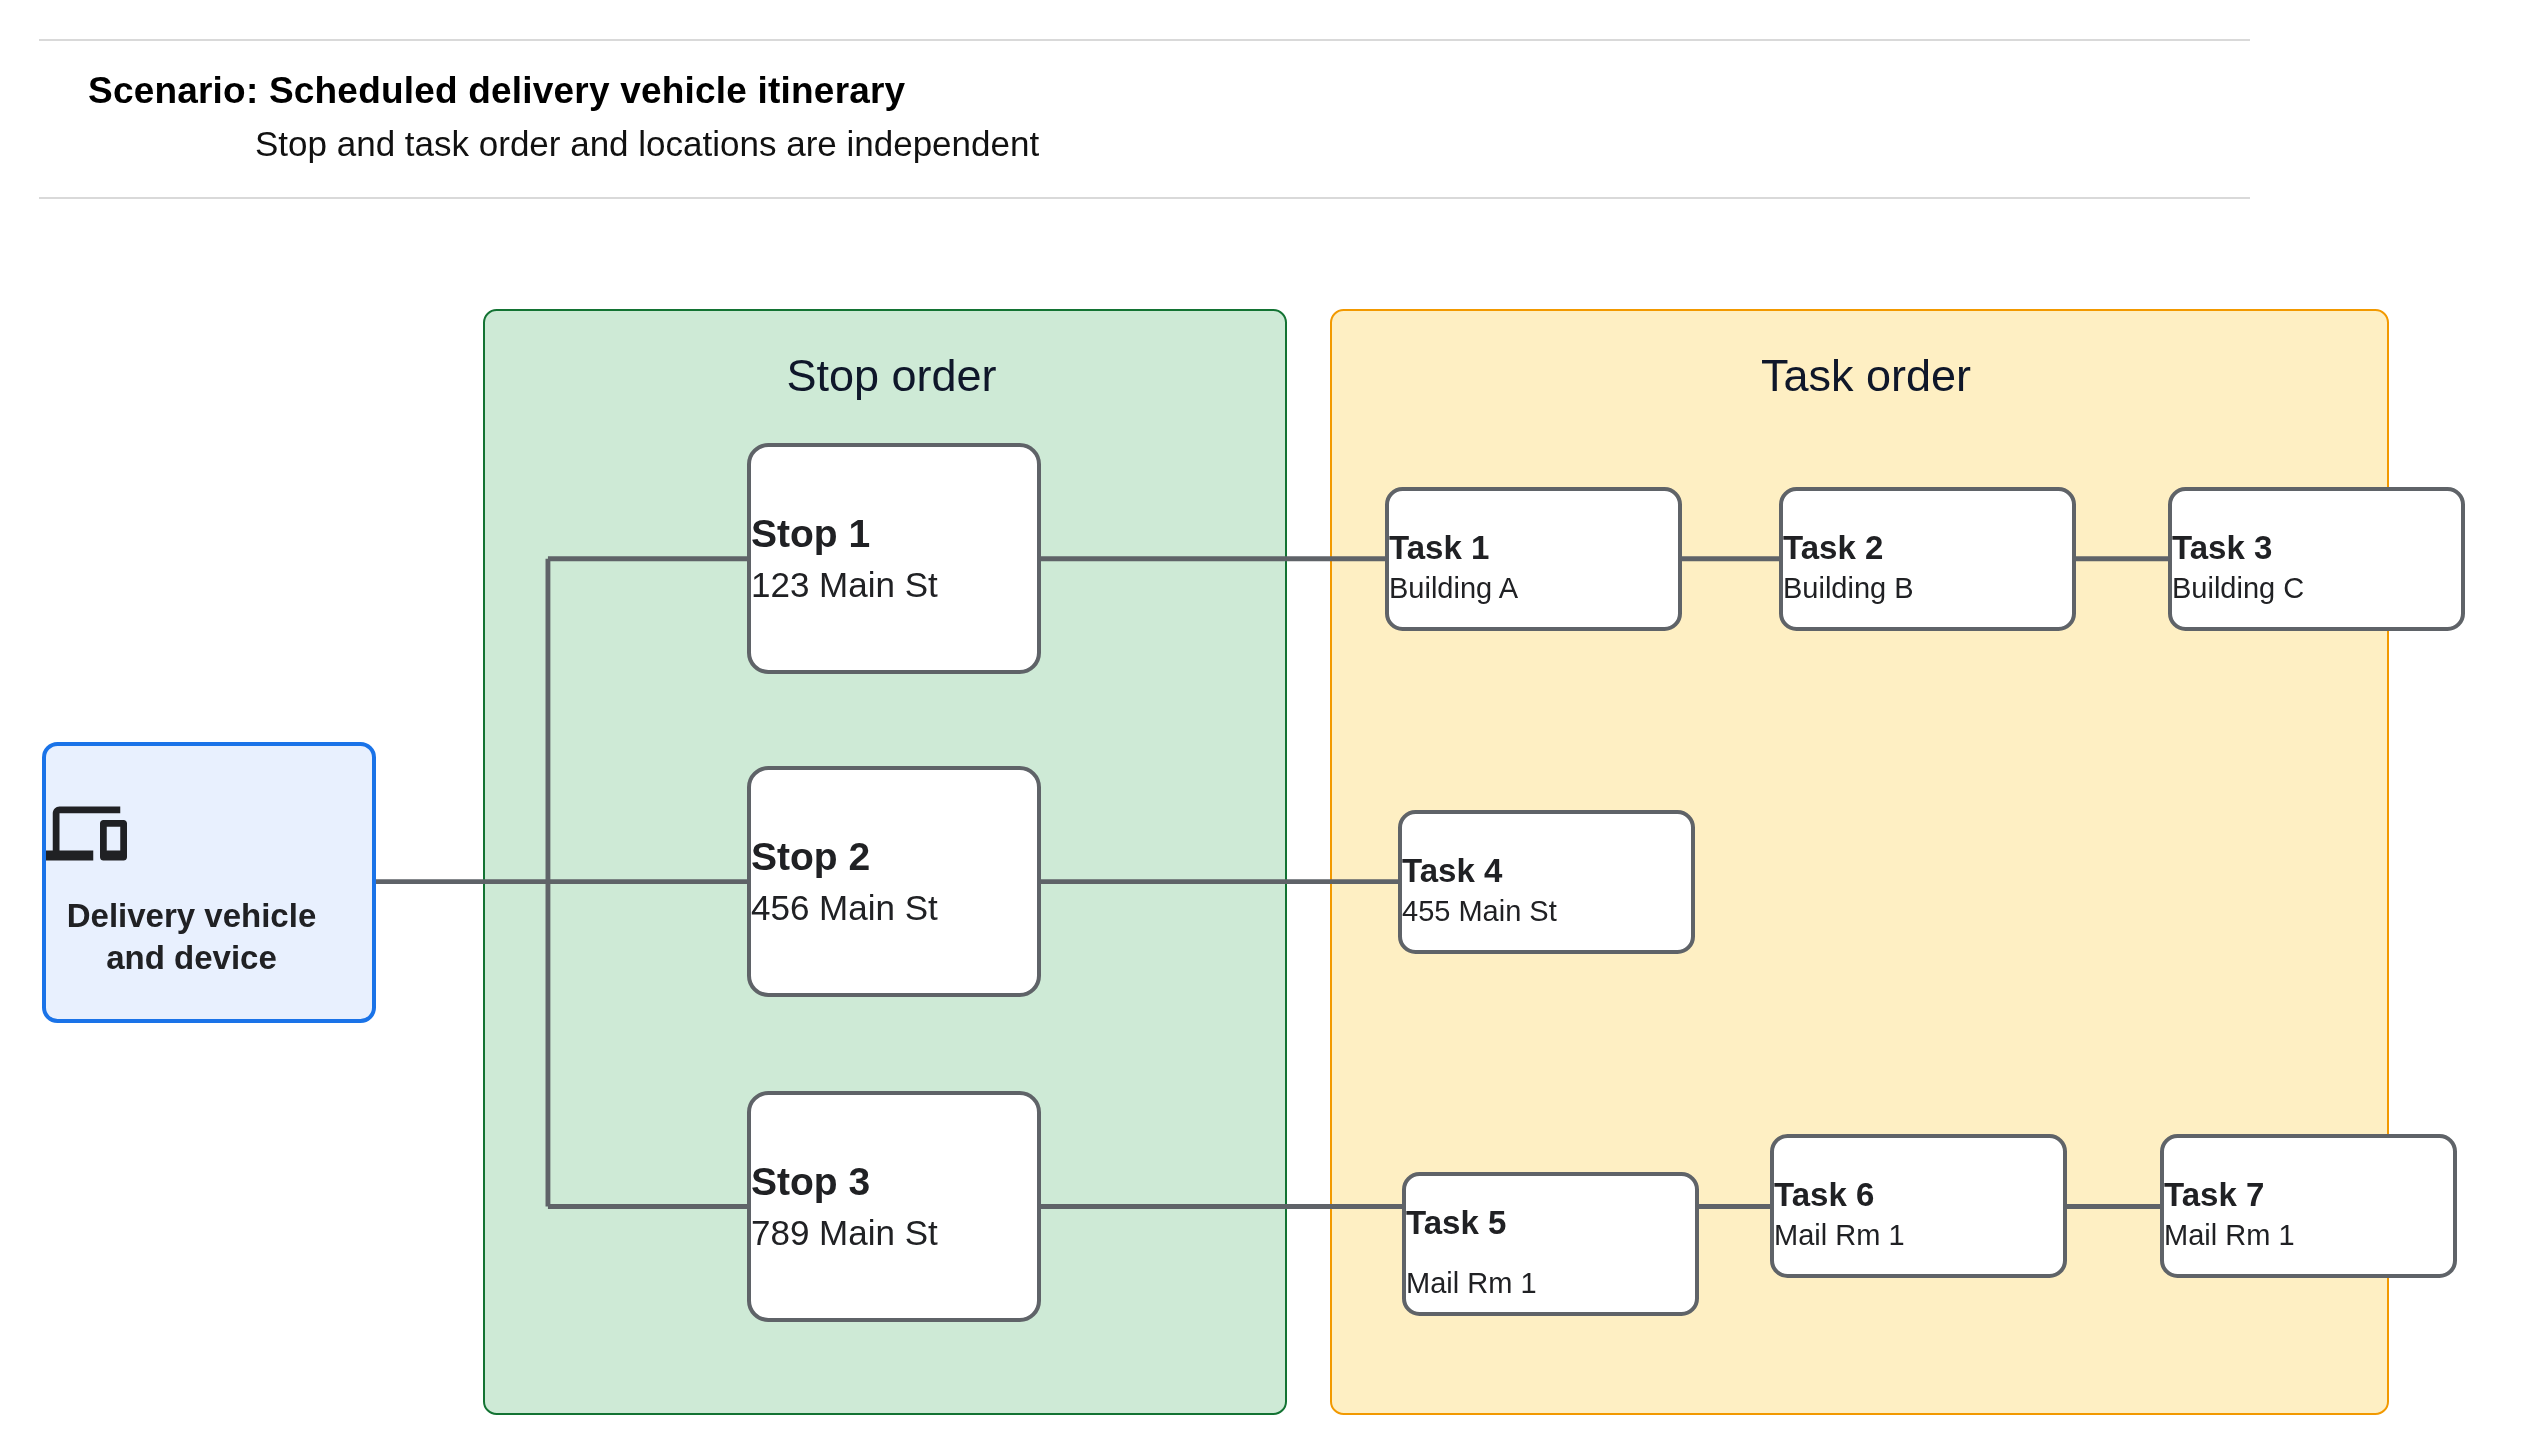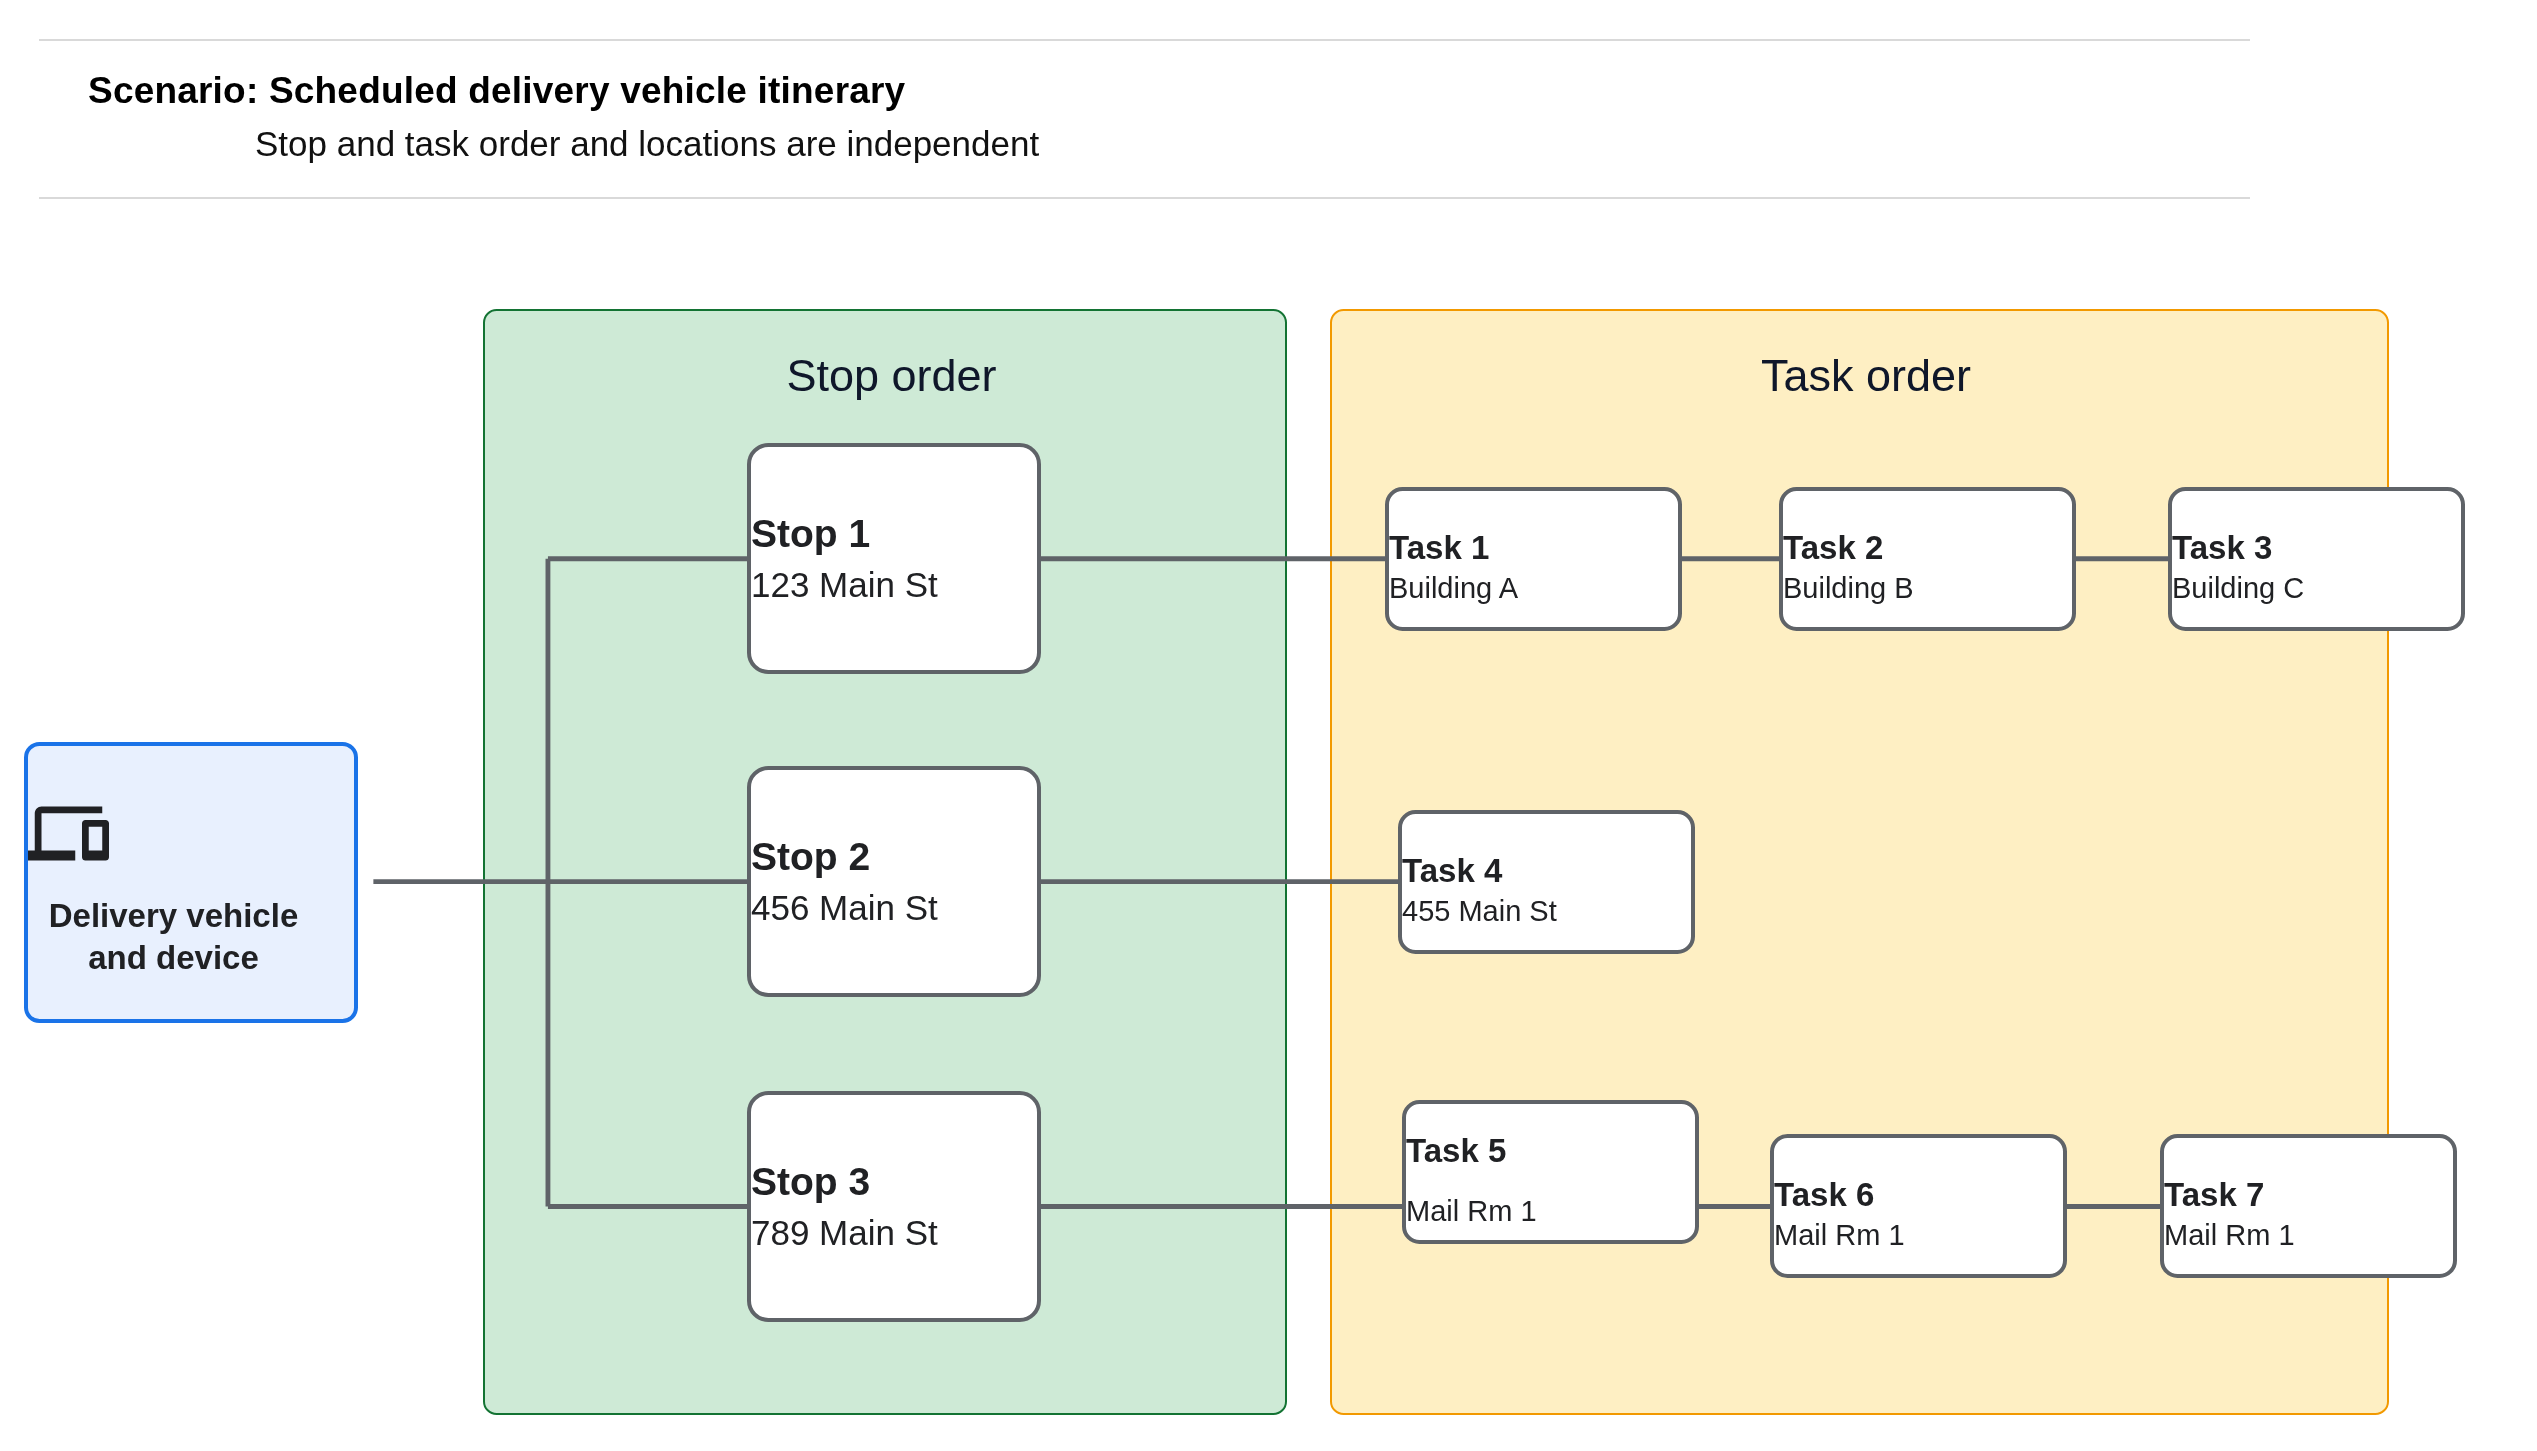--- a/index.html
+++ b/index.html
@@ -47,26 +47,26 @@
   .stop-node .node-sub   { font-size:35px; margin-top:9.7px; }
   #stop1 { top:443px; } #stop2 { top:766px; } #stop3 { top:1091px; }
 
   .task-node { width:297px; height:144px; border-radius:17.5px; }
   .task-node .node-title { font-size:33px;margin-top:16px; }
   .task-node .node-sub   { font-size:29px; margin-top:5.8px; }
   #task1 { left:1385px; top:487px; }
   #task2 { left:1779px; top:487px; }
   #task3 { left:2168px; top:487px; }
   #task4 { left:1398px; top:810px; }
-  #task5 { left:1402px; top:1100px;gap:20px; }
+  #task5 { left:1402px; top:1172px;gap:20px; }
   #task6 { left:1770px; top:1134px; }
   #task7 { left:2160px; top:1134px; }
 
   .device-node {
-    left:24px; top:742px; width:334px; height:281px;
+    left:42px; top:742px; width:334px; height:281px;
     background:#e8f0fe; border:4.8px solid #1a73e8; border-radius:15.5px;
     justify-content:flex-start; padding-top:47px;
   }
   .device-icon { width:81px; height:81px; flex:0 0 auto; }
   .device-label {
     font-weight:700; font-size:33px; line-height:1.25; color:#202124;
     width:291px; margin-top:21.3px;
   }
 </style>
 </head>

